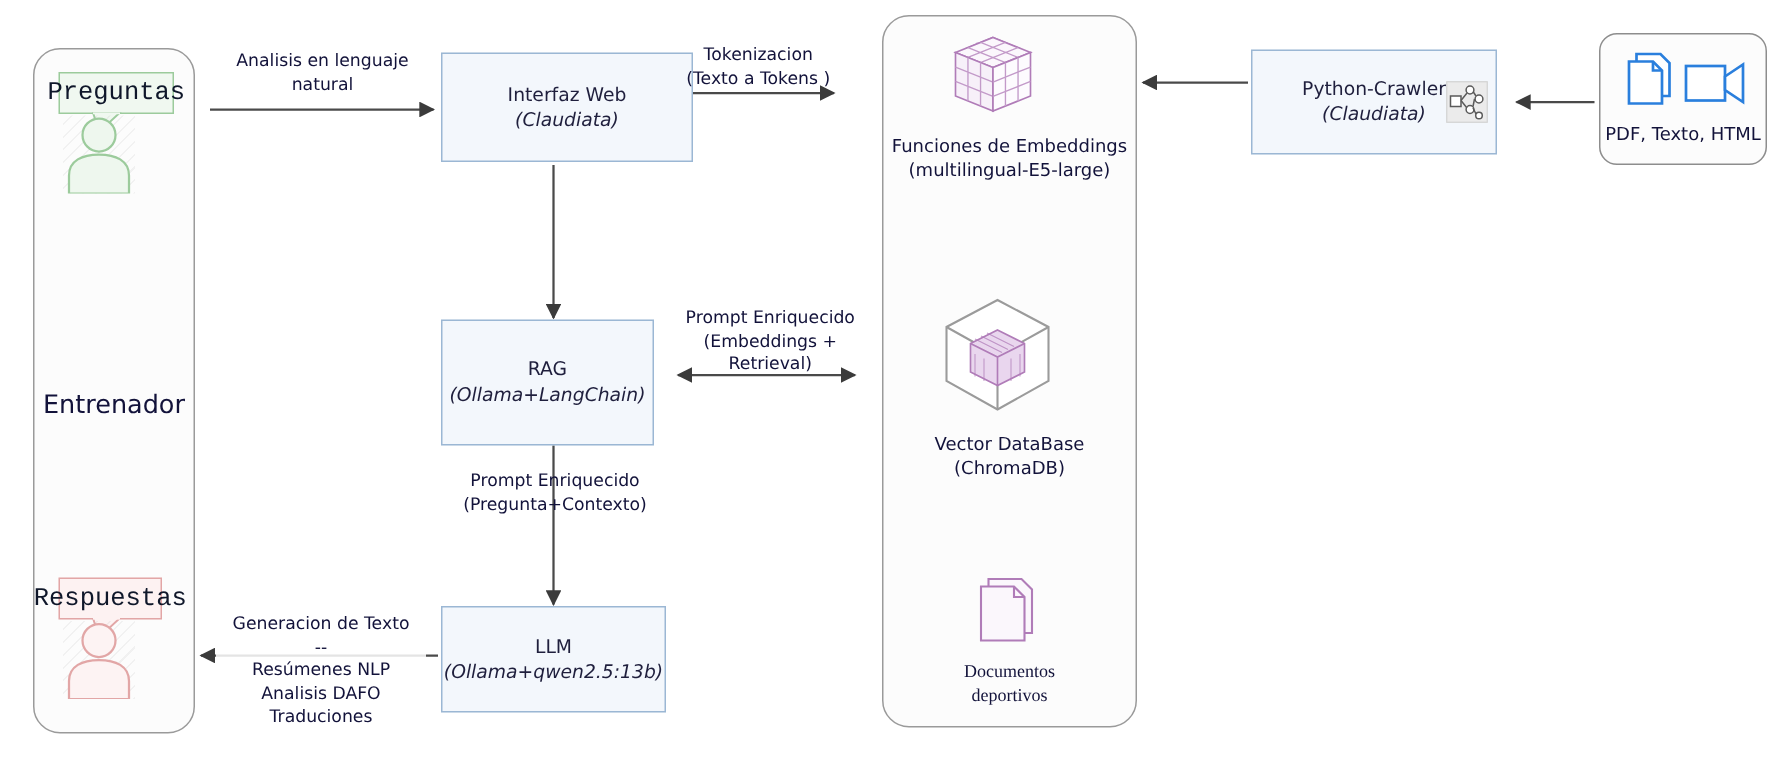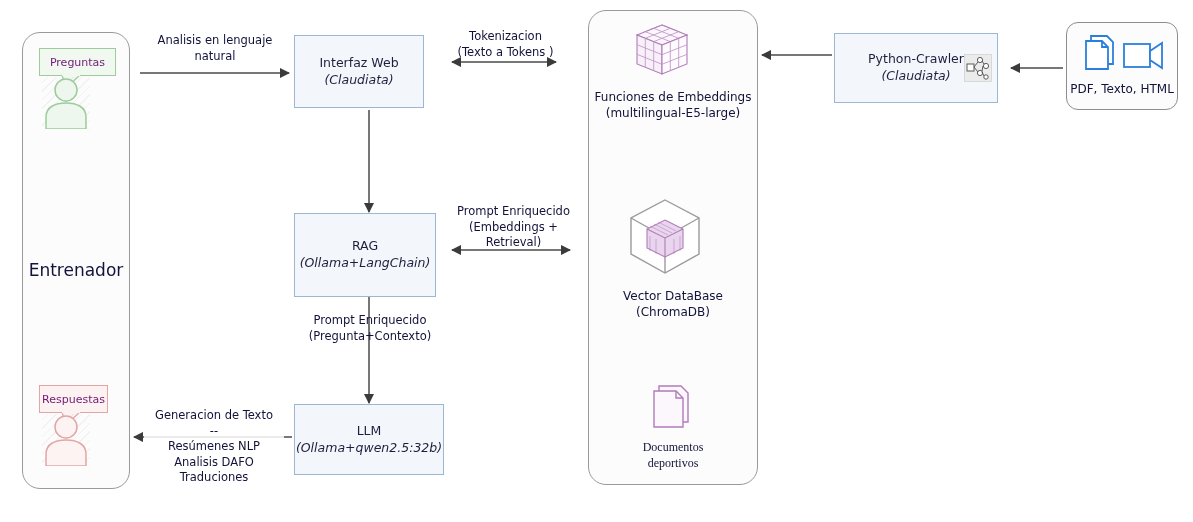--- a/index.html
+++ b/index.html
@@ -59,22 +59,23 @@
     background: #fcfcfc;
     box-sizing: border-box;
   }
   
   .bubble {
     position: absolute;
     box-sizing: border-box;
     display: flex;
     align-items: center;
     justify-content: center;
-    font-size: 11px;
-    color: #701a75;
+    font-size: 17px;
+    color: #0f172a;
+    font-family: Liberation Mono, monospace;
   }
   .bubble.green { border: 1.4px solid #9ccb9c; background: #f0f8f0; }
   .bubble.red   { border: 1.4px solid #e2a6a6; background: #fdf2f2; }
   
   .lbl {
     position: absolute;
     font-size: 11.5px;
     color: #12123a;
     line-height: 1.35;
     text-align: center;
@@ -161,33 +162,33 @@
   </div>
   <svg class="icon-wrap" style="left:60px; top:412px;" width="22" height="14" viewBox="0 0 22 14">
     <path d="M2 0 L20 0 L6 13 Z" fill="#fdf2f2" stroke="#e2a6a6" stroke-width="1.3"></path>
     <path d="M2 0 L20 0" stroke="#fdf2f2" stroke-width="2.2"></path>
   </svg>
   <svg class="icon-wrap hatch" style="left:42px; top:414px;" width="48" height="52" viewBox="0 0 48 52">
     <circle cx="24" cy="13" r="11" fill="#fdf3f3" stroke="#e2a6a6" stroke-width="1.5"></circle>
     <path d="M4 52 L4 40 C4 30 13 26 24 26 C35 26 44 30 44 40 L44 52 Z" fill="#fdf3f3" stroke="#e2a6a6" stroke-width="1.5"></path>
   </svg>
 
-  <div class="proc-box hatch" style="left:294px; top:35px; width:130px; height:73px;">
+  <div class="proc-box hatch" style="left:294px; top:35px; width:168px; height:73px;">
     <span class="l1">Interfaz Web</span>
     <span class="l2">(Claudiata)</span>
   </div>
 
   <div class="proc-box hatch" style="left:294px; top:213px; width:142px; height:84px;">
     <span class="l1">RAG</span>
     <span class="l2">(Ollama+LangChain)</span>
   </div>
 
   <div class="proc-box hatch" style="left:294px; top:404px; width:150px; height:71px;">
     <span class="l1">LLM</span>
-    <span class="l2">(Ollama+qwen2.5:32b)</span>
+    <span class="l2">(Ollama+qwen2.5:13b)</span>
   </div>
 
   <div class="lbl" style="left:140px; top:33px; width:150px;">Analisis en lenguaje
 natural</div>
 
   <div class="lbl" style="left:443px; top:29px; width:125px;">Tokenizacion
 (Texto a Tokens )</div>
 
   <div class="lbl" style="left:446px; top:204px; width:135px;">Prompt Enriquecido
 (Embeddings + Retrieval)</div>

